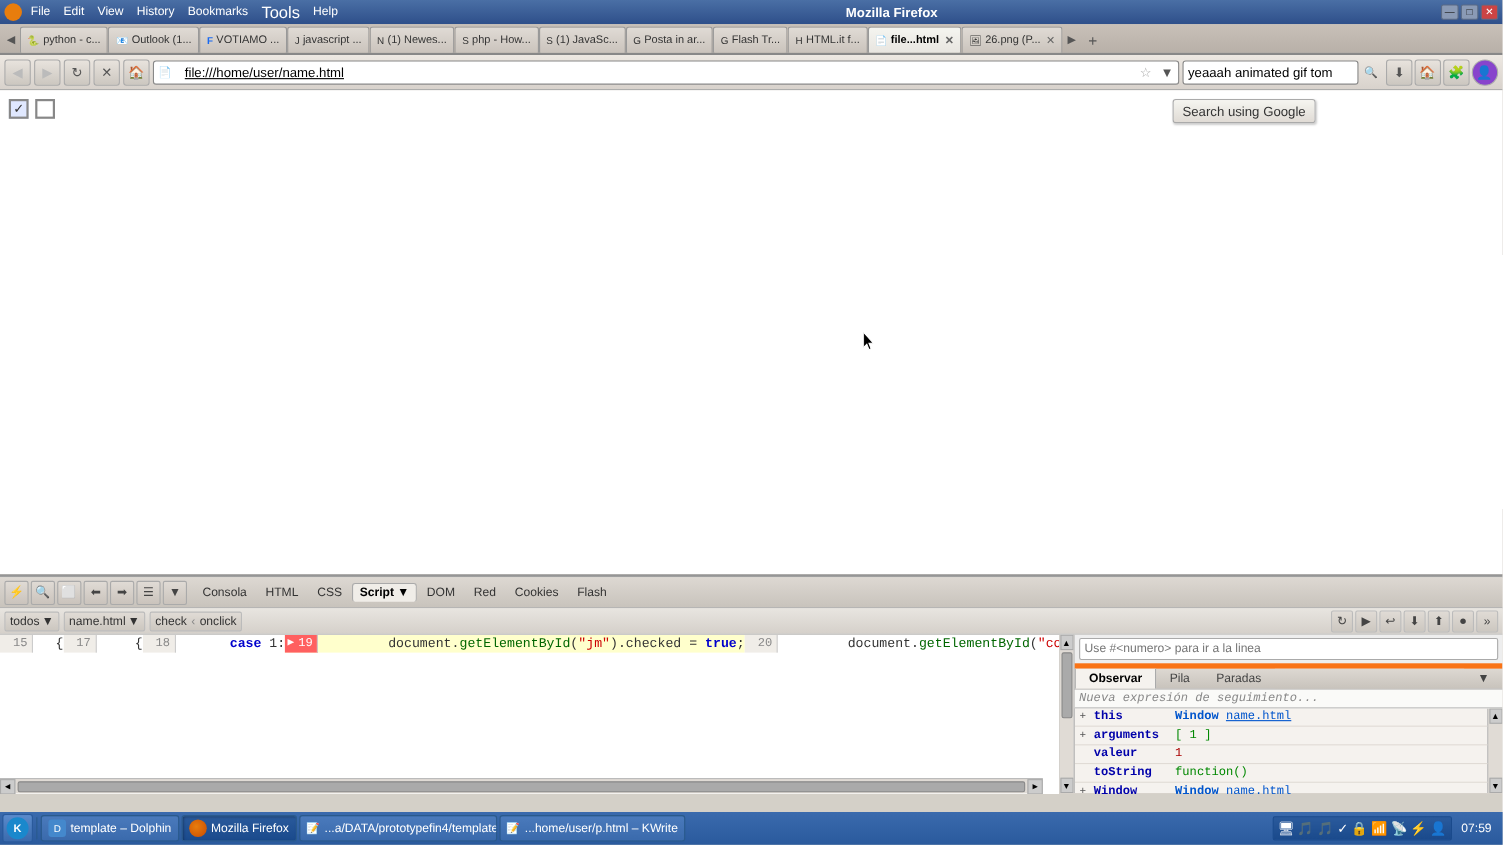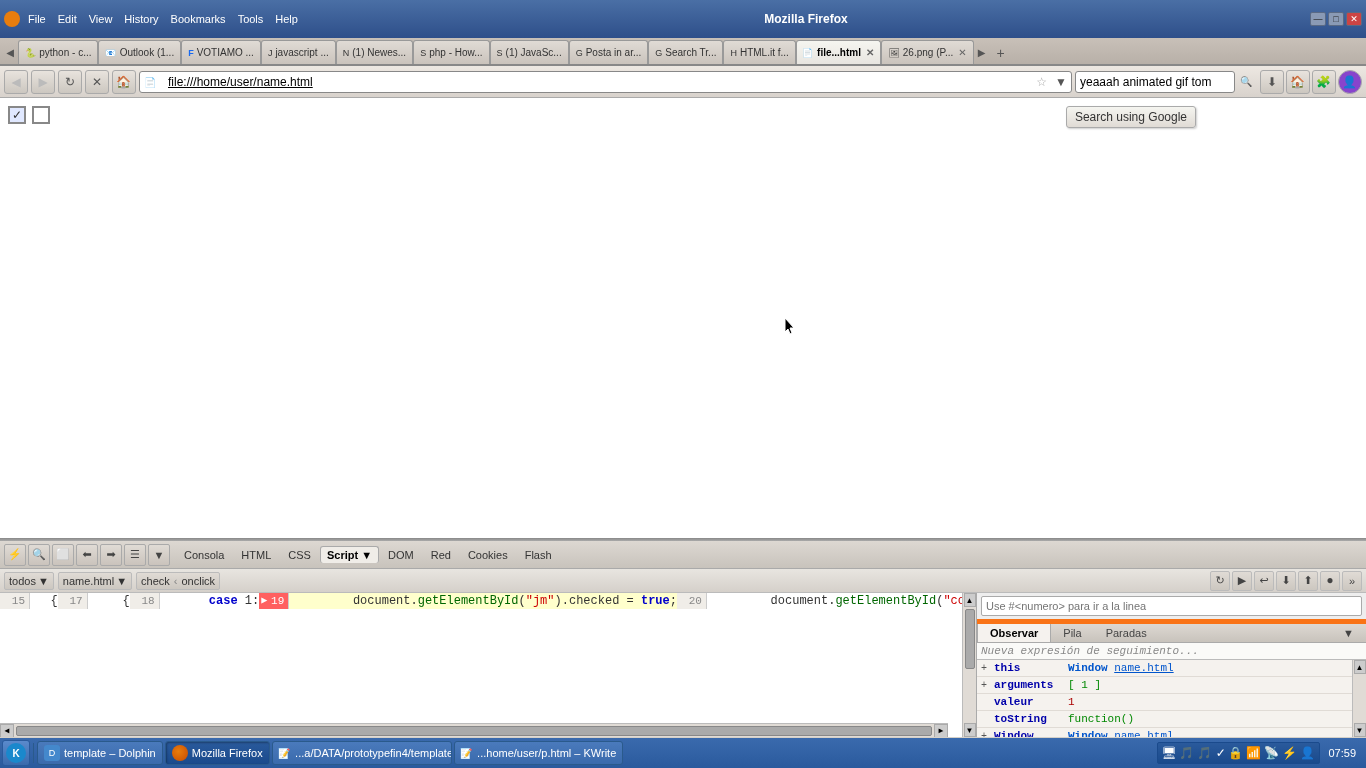--- a/index.html
+++ b/index.html
@@ -2,21 +2,21 @@
 <html><head>
   <meta charset="utf-8">
   <style>
     * { box-sizing: border-box; margin: 0; padding: 0; }
     body { font-family: Arial, sans-serif; font-size: 12px; background: #d4d0c8; overflow: hidden; height: 768px; width: 1366px; }
 
     
     .title-bar {
       background: linear-gradient(to bottom, #4a6fa5, #2e4f8a);
       color: white;
-      height: 38px;
+      height: 22px;
       display: flex;
       align-items: center;
       justify-content: space-between;
       padding: 0 4px;
       font-size: 11px;
     }
     .title-bar-left { display: flex; align-items: center; gap: 4px; }
     .title-bar-center { font-size: 12px; font-weight: bold; }
     .title-bar-right { display: flex; align-items: center; gap: 2px; }
     .title-btn {
@@ -417,21 +417,21 @@
 <body>
 
 <div class="title-bar">
   <div class="title-bar-left">
     <div class="ff-icon"></div>
     <span style="font-size:11px;padding:0 4px;cursor:pointer;">File</span>
     <span style="font-size:11px;padding:0 4px;cursor:pointer;">Edit</span>
     <span style="font-size:11px;padding:0 4px;cursor:pointer;">View</span>
     <span style="font-size:11px;padding:0 4px;cursor:pointer;">History</span>
     <span style="font-size:11px;padding:0 4px;cursor:pointer;">Bookmarks</span>
-    <span style="font-size:11px;padding:0 4px;cursor:pointer;">Tools</span>
+    <span style="font-size:15px;padding:0 4px;cursor:pointer;">Tools</span>
     <span style="font-size:11px;padding:0 4px;cursor:pointer;">Help</span>
   </div>
   <div class="title-bar-center">Mozilla Firefox</div>
   <div class="title-bar-right">
     <div class="title-btn">—</div>
     <div class="title-btn">□</div>
     <div class="title-btn" style="background:#cc4444;color:white;">✕</div>
   </div>
 </div>
 
@@ -465,21 +465,21 @@
   <div class="tab" style="font-size:10px;max-width:100px;">
     <span style="font-size:9px;">S</span>
     <span>(1) JavaSc...</span>
   </div>
   <div class="tab" style="font-size:10px;max-width:100px;">
     <span style="font-size:9px;">G</span>
     <span>Posta in ar...</span>
   </div>
   <div class="tab" style="font-size:10px;max-width:100px;">
     <span style="font-size:9px;">G</span>
-    <span>Search Tr...</span>
+    <span>Flash Tr...</span>
   </div>
   <div class="tab" style="font-size:10px;max-width:100px;">
     <span style="font-size:9px;">H</span>
     <span>HTML.it f...</span>
   </div>
   <div class="tab active" style="font-size:10px;max-width:100px;">
     <span style="font-size:9px;">📄</span>
     <span>file...html</span>
     <span class="tab-close">✕</span>
   </div>

